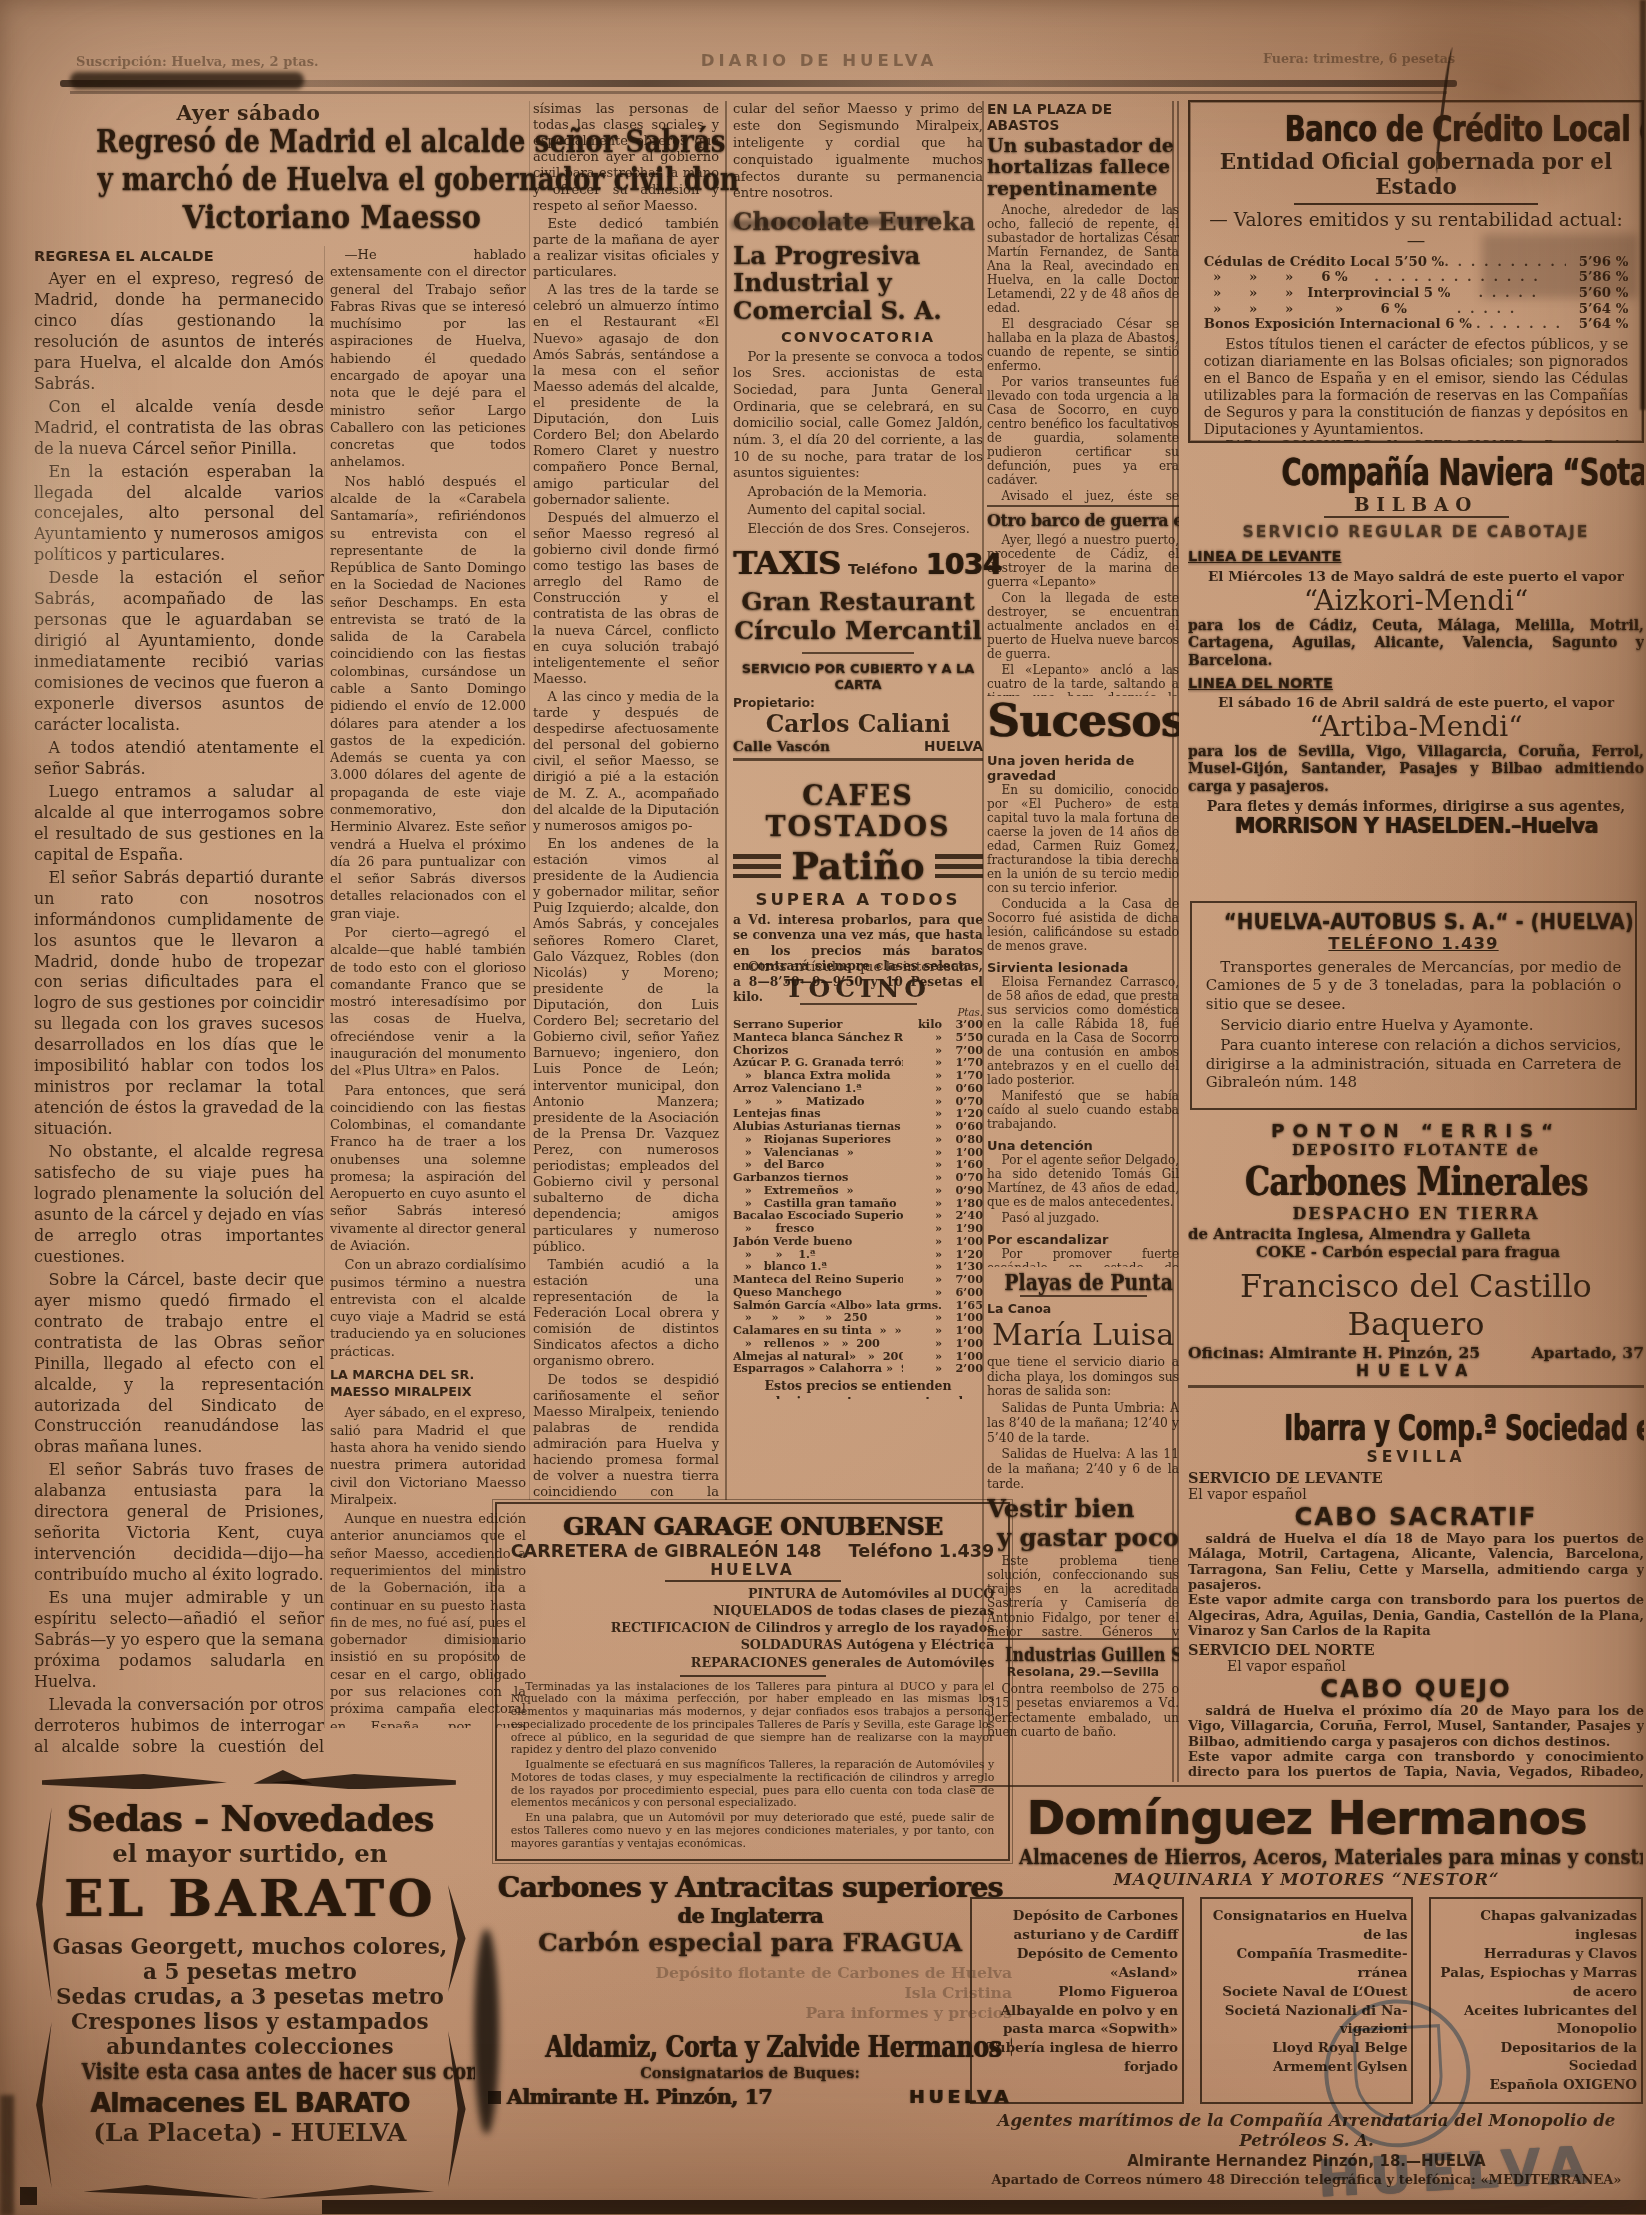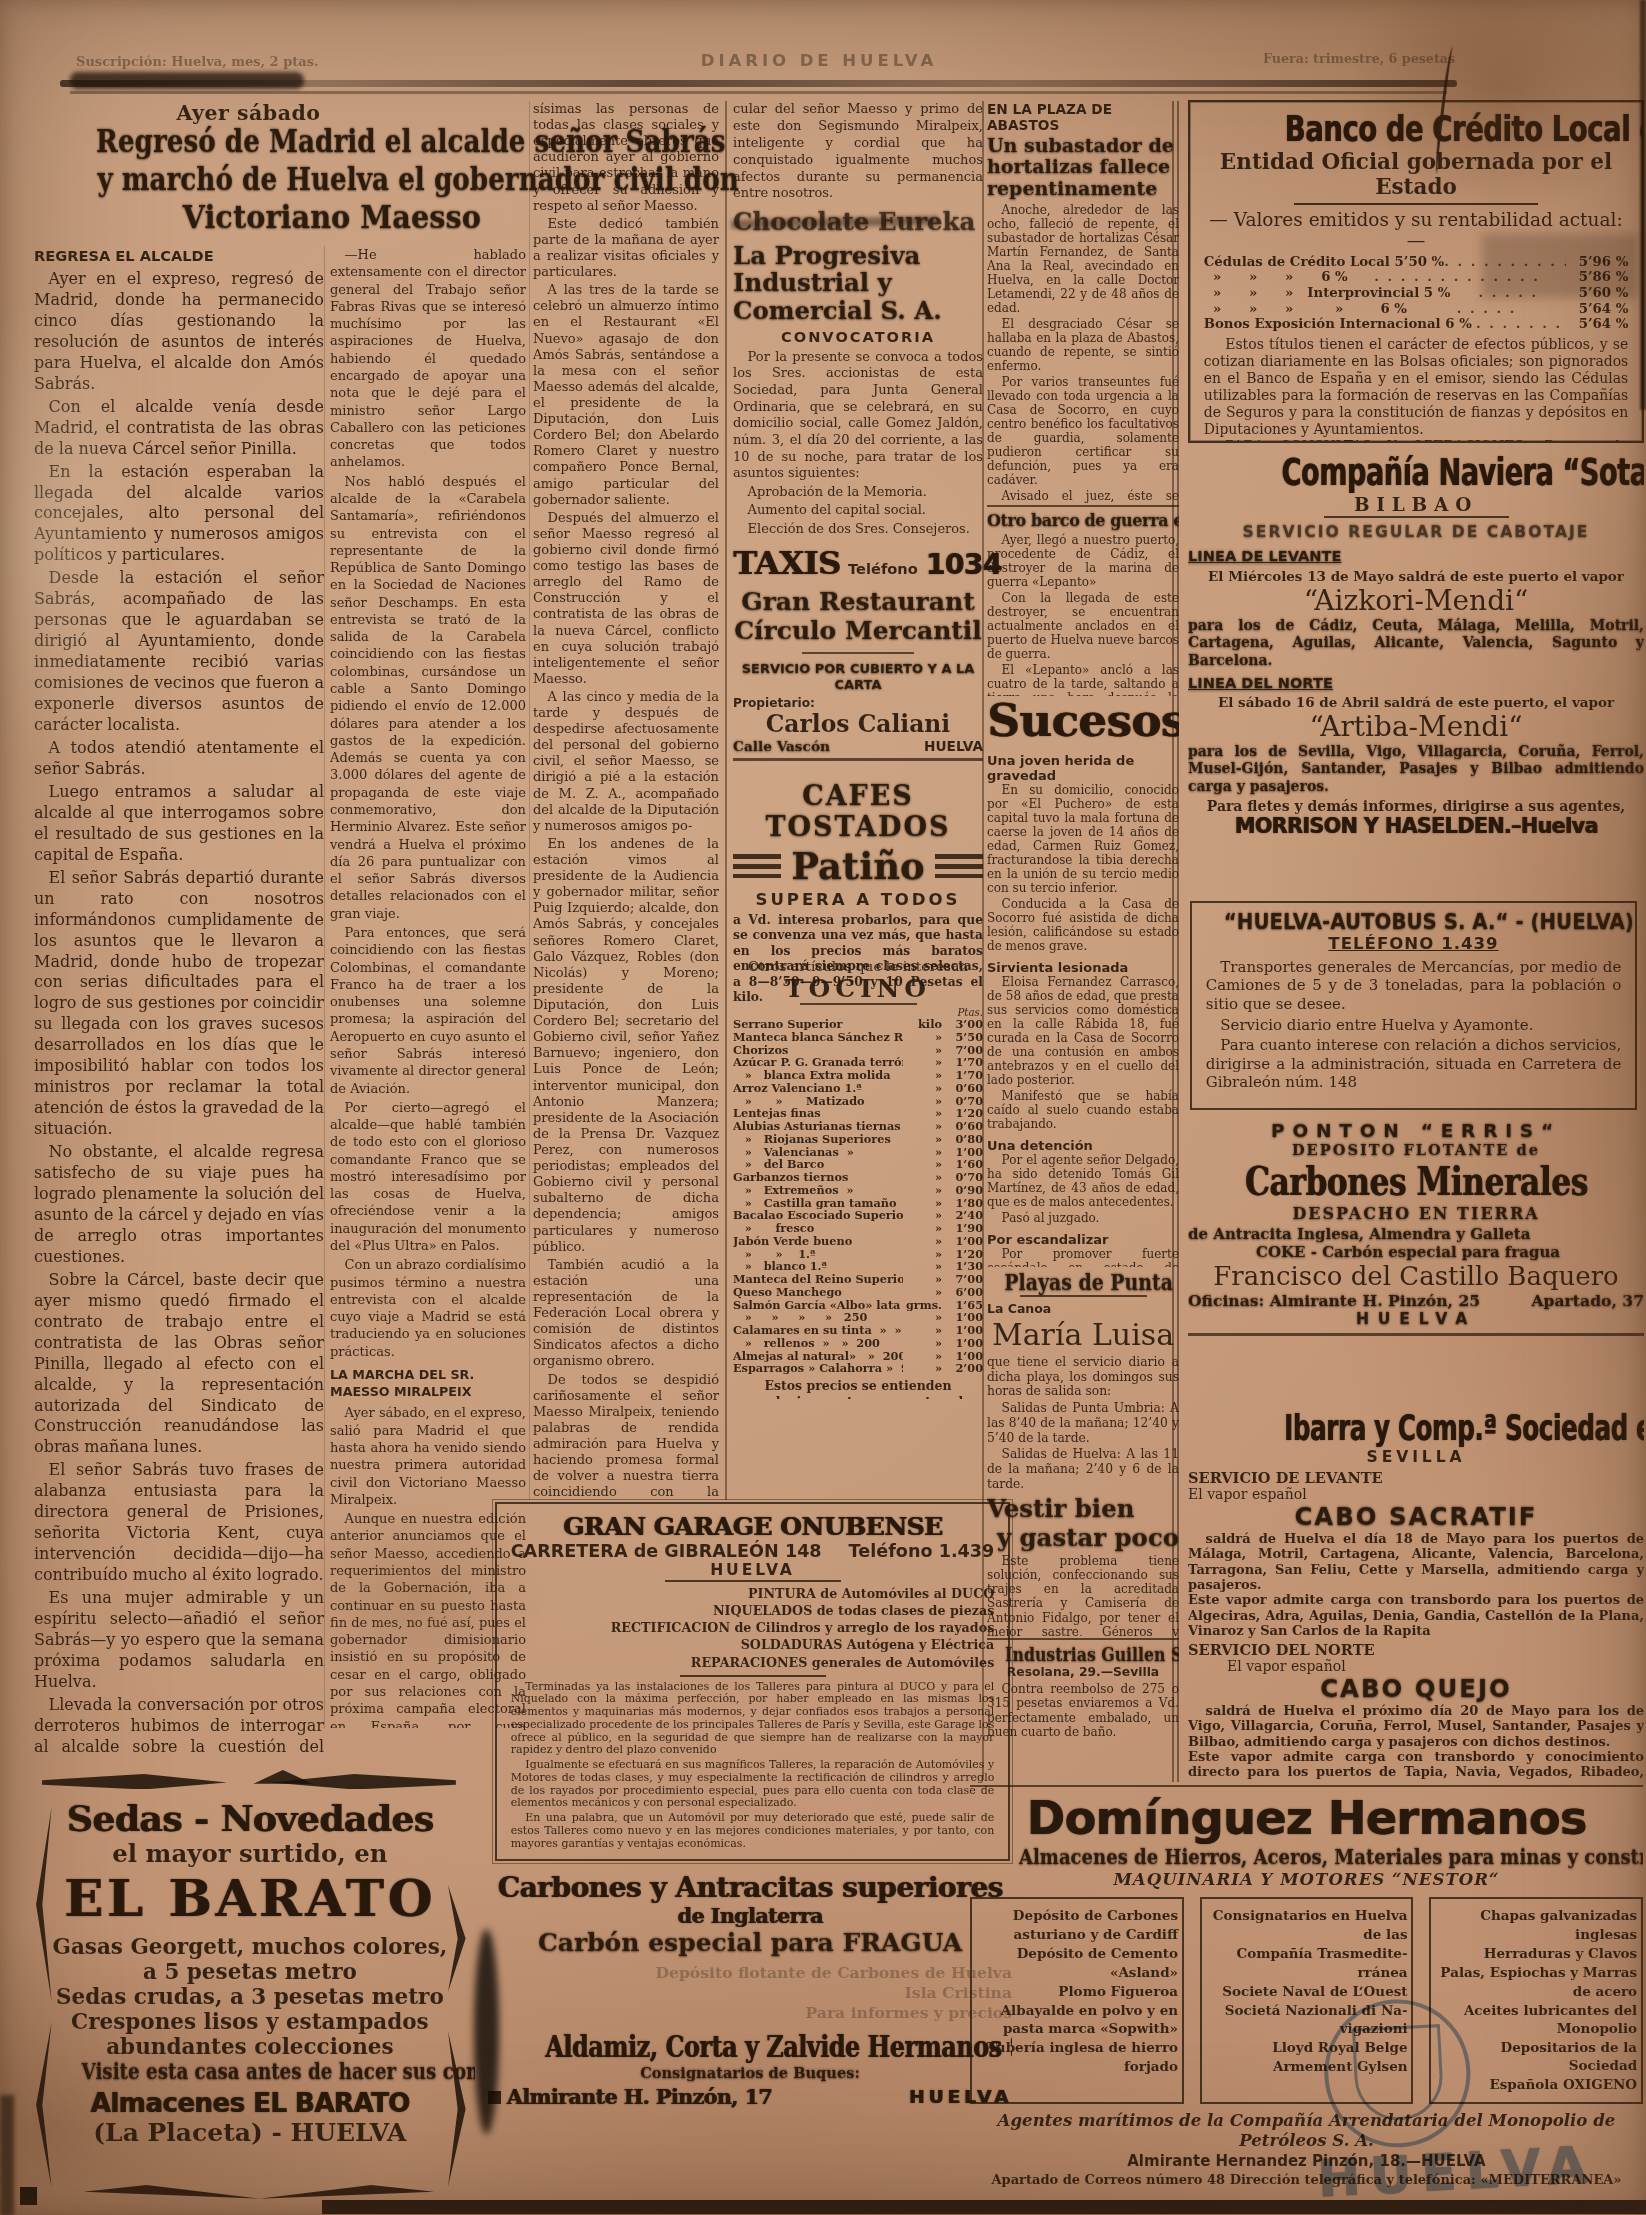--- a/index.html
+++ b/index.html
@@ -83,22 +83,22 @@
         <p>El señor Sabrás tuvo frases de alabanza entusiasta para la directora general de Prisiones, señorita Victoria Kent, cuya intervención decidida—dijo—ha contribuído mucho al éxito logrado.</p>
         <p>Es una mujer admirable y un espíritu selecto—añadió el señor Sabrás—y yo espero que la semana próxima podamos saludarla en Huelva.</p>
         <p>Llevada la conversación por otros derroteros hubimos de interrogar al alcalde sobre la cuestión del paro forzoso.</p>
       </div>
   </div>
 
   <div class="abs flow" style="left:330px;top:246px;width:196px;height:1482px;overflow:hidden;font-size:13px;line-height:1.33">
     <div>
         <p>—He hablado extensamente con el director general del Trabajo señor Fabras Rivas que se interesó muchísimo por las aspiraciones de Huelva, habiendo él quedado encargado de apoyar una nota que le dejé para el ministro señor Largo Caballero con las peticiones concretas que todos anhelamos.</p>
         <p>Nos habló después el alcalde de la «Carabela Santamaría», refiriéndonos su entrevista con el representante de la República de Santo Domingo en la Sociedad de Naciones señor Deschamps. En esta entrevista se trató de la salida de la Carabela coincidiendo con las fiestas colombinas, cursándose un cable a Santo Domingo pidiendo el envío de 12.000 dólares para atender a los gastos de la expedición. Además se cuenta ya con 3.000 dólares del agente de propaganda de este viaje conmemorativo, don Herminio Alvarez. Este señor vendrá a Huelva el próximo día 26 para puntualizar con el señor Sabrás diversos detalles relacionados con el gran viaje.</p>
+        <p>Por cierto—agregó el alcalde—que hablé también de todo esto con el glorioso comandante Franco que se mostró interesadísimo por las cosas de Huelva, ofreciéndose venir a la inauguración del monumento del «Plus Ultra» en Palos.</p>
         <p>Para entonces, que será coincidiendo con las fiestas Colombinas, el comandante Franco ha de traer a los onubenses una solemne promesa; la aspiración del Aeropuerto en cuyo asunto el señor Sabrás interesó vivamente al director general de Aviación.</p>
-        <p>Por cierto—agregó el alcalde—que hablé también de todo esto con el glorioso comandante Franco que se mostró interesadísimo por las cosas de Huelva, ofreciéndose venir a la inauguración del monumento del «Plus Ultra» en Palos.</p>
         <p>Con un abrazo cordialísimo pusimos término a nuestra entrevista con el alcalde cuyo viaje a Madrid se está traduciendo ya en soluciones prácticas.</p>
       </div>
     <div class="b sans" style="font-size:12.7px;margin:6.8px 0 3.9px">LA MARCHA DEL SR. MAESSO MIRALPEIX</div>
     <div>
         <p>Ayer sábado, en el expreso, salió para Madrid el que hasta ahora ha venido siendo nuestra primera autoridad civil don Victoriano Maesso Miralpeix.</p>
         <p>Aunque en nuestra edición anterior anunciamos que el señor Maesso, accediendo a requerimientos del ministro de la Gobernación, iba a continuar en su puesto hasta fin de mes, no fué así, pues el gobernador dimisionario insistió en su propósito de cesar en el cargo, obligado por sus relaciones con la próxima campaña electoral en España, por cuya circunscripción presenta su candidatura de diputado a Cortes el señor Maesso Miralpeix.</p>
       </div>
   </div>
 
   <div class="abs flow cont" style="left:533px;top:101px;width:186px;height:1399px;overflow:hidden;font-size:13px;line-height:1.24">
@@ -509,21 +509,21 @@
     </div>
   </div>
 
   <div class="abs" style="left:1188px;top:1120px;width:456px;height:283px;overflow:hidden">
     <div class="c b sans smear" style="font-size:18.5px;letter-spacing:7.8px;filter:blur(0.4px)">PONTON  “ERRIS“</div>
     <div class="c b smear" style="font-size:14.6px;letter-spacing:2px">DEPOSITO FLOTANTE de</div>
     <div class="c"><span class="cond heavy smear" style="transform:scaleX(.8);font-size:39px;filter:blur(0.4px)">Carbones Minerales</span></div>
     <div class="c b smear" style="font-size:16px;letter-spacing:2px">DESPACHO EN TIERRA</div>
     <div class="b smear" style="font-size:15px;margin-top:2px">de Antracita Inglesa, Almendra y Galleta</div>
     <div class="b smear" style="font-size:15px;text-indent:68px">COKE  -  Carbón especial para fragua</div>
-    <div class="c" style="font-size:26px;margin-top:0">Francisco del Castillo Baquero</div>
+    <div class="c" style="font-size:32px;margin-top:6px">Francisco del Castillo Baquero</div>
     <div style="display:flex;justify-content:space-between;font-weight:bold;font-size:15.6px">
       <span class="smear">Oficinas: Almirante H. Pinzón, 25</span>
       <span class="smear">Apartado, 37</span>
     </div>
     <div class="c b sans smear" style="font-size:15.6px;letter-spacing:8.8px">HUELVA</div>
     <hr class="hr thick" style="margin-top:4.9px">
   </div>
 
   <div class="abs" style="left:1188px;top:1408px;width:456px;height:374px;overflow:hidden">
     <div class="c"><span class="cond heavy smear sans" style="transform:scaleX(.7);font-size:35px">Ibarra y Comp.ª Sociedad en Cta.</span></div>

